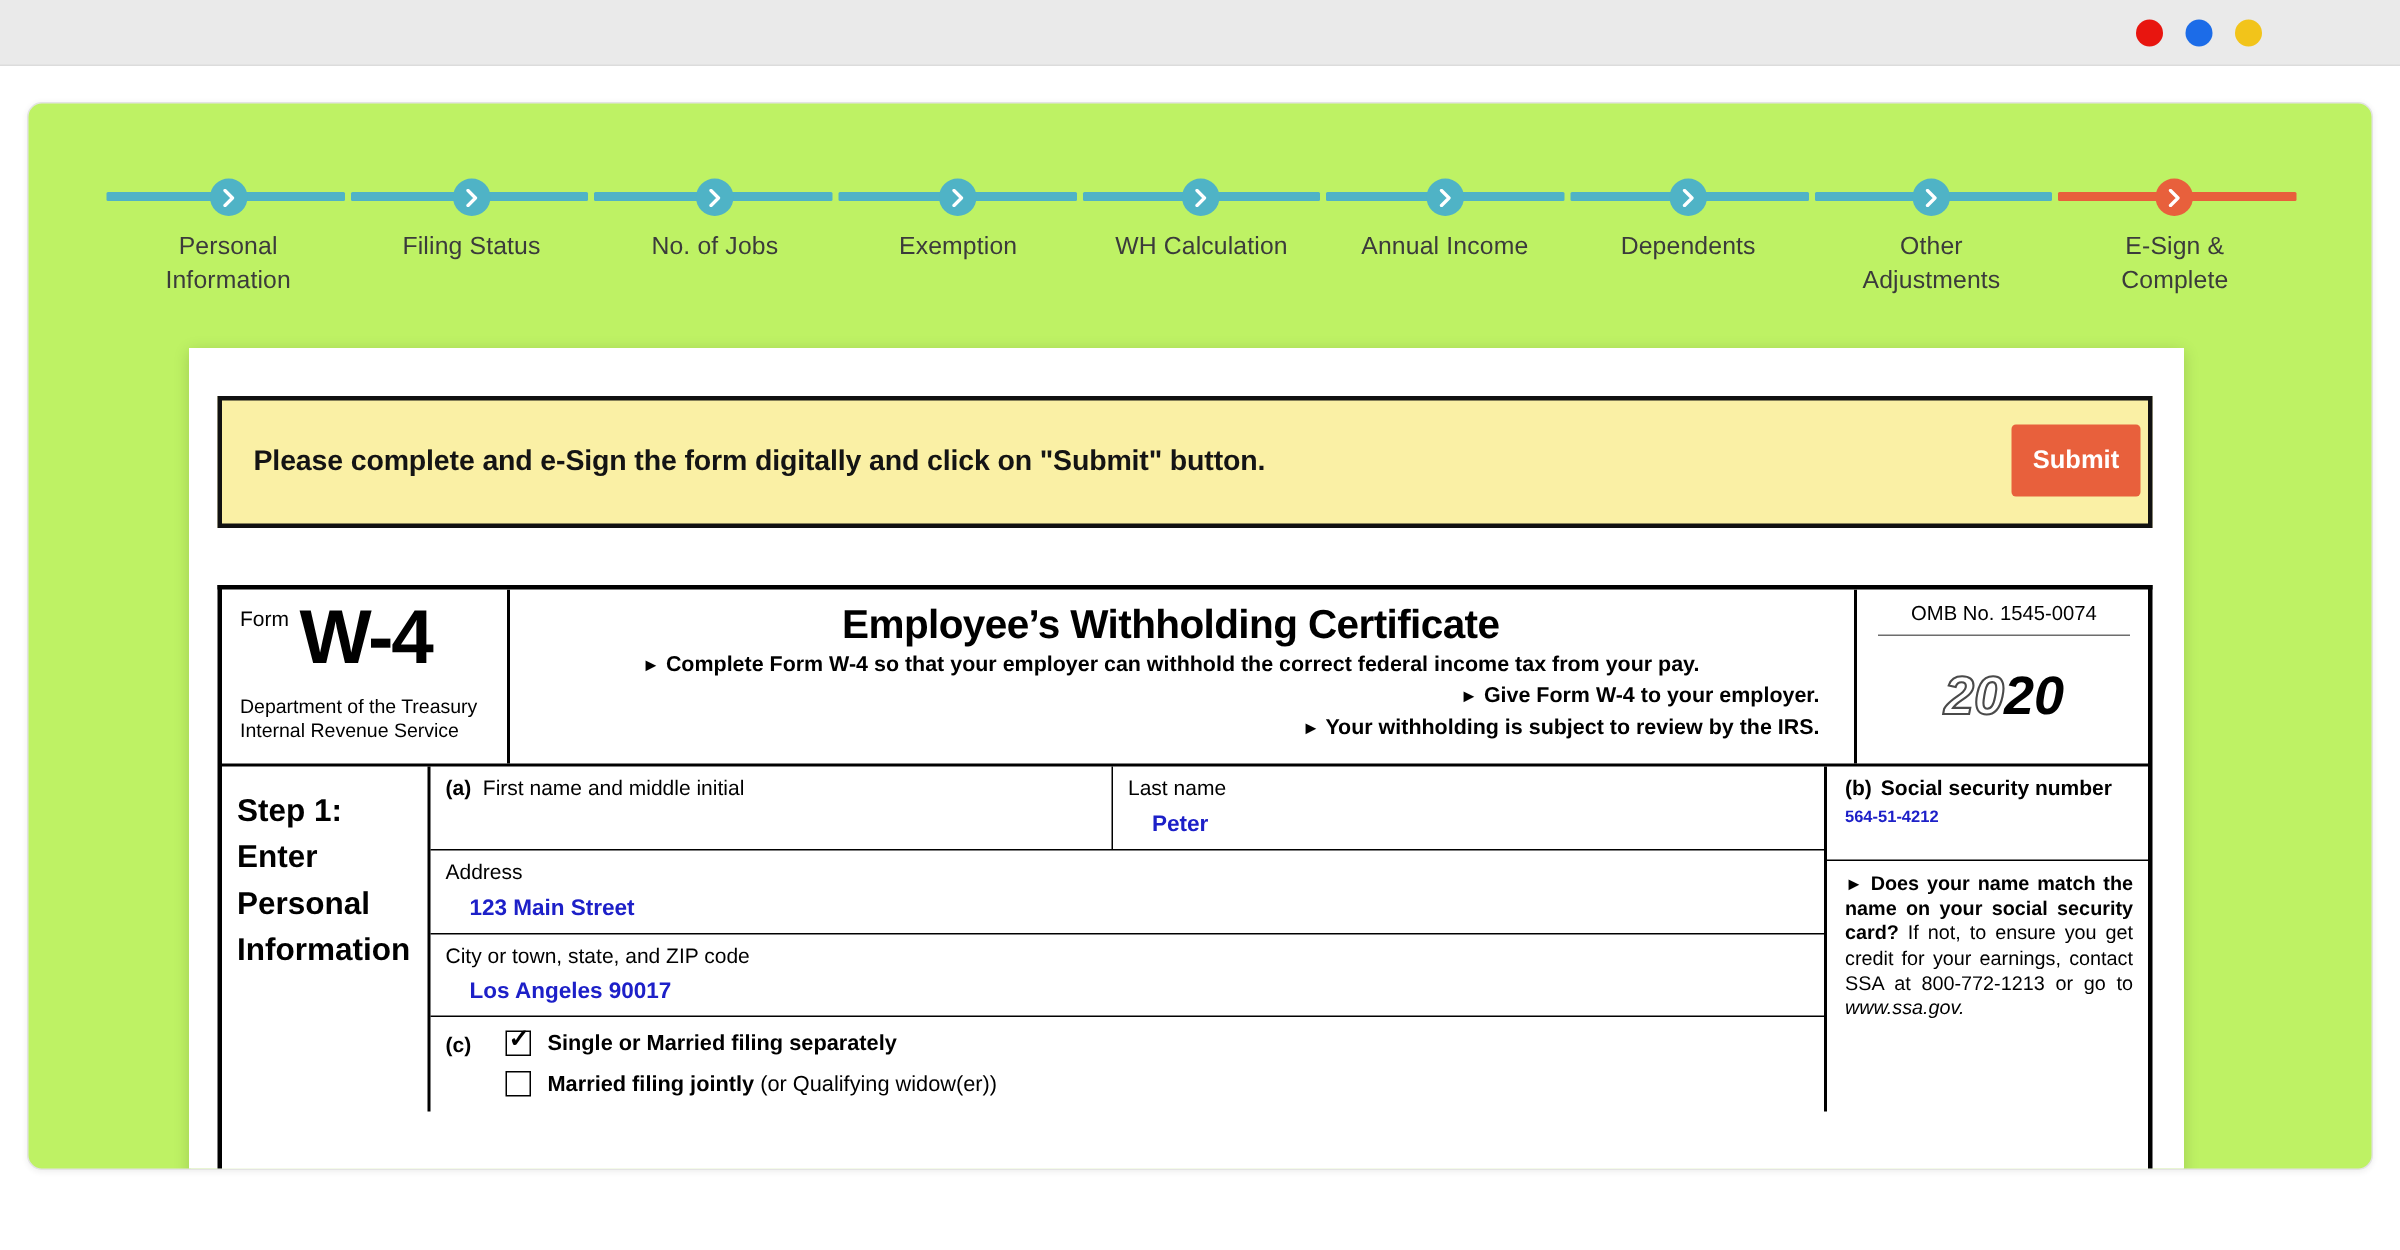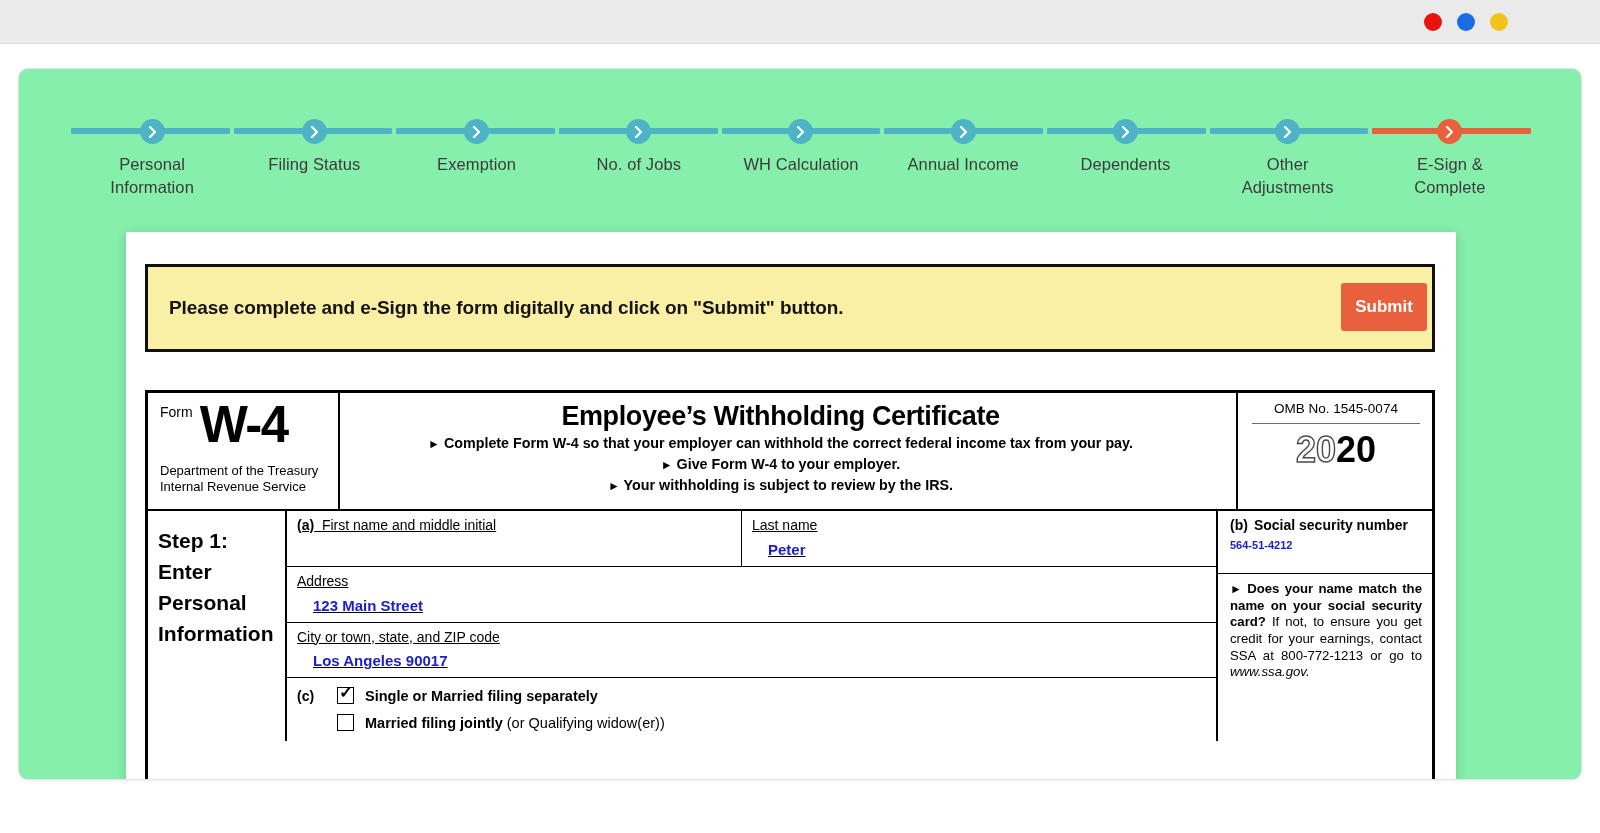--- a/index.html
+++ b/index.html
@@ -20,21 +20,21 @@
   .dots { position: absolute; right: 92px; top: 13px; display: flex; gap: 15px; }
   .dot { width: 18px; height: 18px; border-radius: 50%; }
   .dot.red { background: #e8150f; }
   .dot.blue { background: #1c6ce8; }
   .dot.yellow { background: #f2c41a; }
 
   
   .page-card {
     position: absolute; left: 18px; top: 68px;
     width: 1564px; height: 712px;
-    background: #86efac;
+    background: #bef264;
     border: 1px solid #e3e3e3;
     border-radius: 10px;
     box-shadow: 0 1px 4px rgba(0,0,0,.07);
     overflow: hidden;
   }
 
   
   .stepper {
     position: absolute; left: 52px; top: 50px;
     width: 1460px; height: 90px;
@@ -130,43 +130,43 @@
     display: flex; flex-direction: column;
   }
   .form-line { display: flex; align-items: flex-start; }
   .form-word { font-size: 14px; margin-right: 7px; margin-bottom: 9px; }
   .w4-big { font-size: 51px; font-weight: bold; line-height: .82; letter-spacing: -1.5px; }
   .dept { margin-top: 17px; font-size: 13px; line-height: 1.22; }
 
   .w4-head-mid { flex: 1; padding: 8px 23px 0 8px; text-align: center; }
   .w4-title { font-size: 27px; font-weight: bold; letter-spacing: -.4px; }
   .w4-bullet { font-size: 14.3px; font-weight: bold; line-height: 1.34; margin-top: 2px; }
-  .w4-bullet.c { text-align: center; }
+  .w4-bullet.c { text-align: right; }
   .tri { font-size: 12px; }
 
   .w4-head-right {
     width: 196px; border-left: 2px solid #000;
     padding: 8px 10px 0 12px;
     text-align: center;
   }
   .omb { font-size: 13.5px; }
   .omb-rule { height: 1px; background: #6d6d6d; margin: 7px 2px 0 2px; }
-  .year { margin-top: 8px; font-size: 36px; font-weight: bold; letter-spacing: 0px; line-height: 1; }
+  .year { margin-top: 22px; font-size: 36px; font-weight: bold; letter-spacing: 0px; line-height: 1; font-style: italic; }
   .year .hollow { color: #ffffff; -webkit-text-stroke: 1.4px #4a4a4a; }
 
   
   .w4-body { display: flex; }
   .step1-label {
     width: 139px; border-right: 2px solid #000;
     padding: 14px 0 0 10px;
     font-size: 21px; font-weight: bold; line-height: 1.48;
   }
   .fields { flex: 1; }
   .frow { display: flex; border-bottom: 1px solid #000; }
-  .fcell { padding: 6px 8px 8px 10px; text-decoration: underline; }
+  .fcell { padding: 6px 8px 8px 10px; }
   .fcell.b { border-right: 1px solid #000; }
   .flabel { font-size: 14px; line-height: 1.2; }
   .flabel b { font-weight: bold; }
   .fvalue { margin-top: 7px; margin-left: 16px; font-size: 15px; font-weight: bold; color: #1d20c8; }
   .fvalue.nm { margin-left: 21px; }
 
   .c-first { width: 455px; }
   .c-last { flex: 1; }
   .c-full { flex: 1; }
 
@@ -241,29 +241,29 @@
             </svg>
         </span>
         <span class="step-label">Filing Status</span>
       </div>
       <div class="step">
         <span class="node">
           <svg width="9" height="12" viewBox="0 0 9 12">
               <path d="M2 1 L7 6 L2 11" stroke="#fff" stroke-width="2.2" fill="none" stroke-linecap="round" stroke-linejoin="round"></path>
             </svg>
         </span>
+        <span class="step-label">No. of Jobs</span>
+      </div>
+      <div class="step">
+        <span class="node">
+          <svg width="9" height="12" viewBox="0 0 9 12">
+              <path d="M2 1 L7 6 L2 11" stroke="#fff" stroke-width="2.2" fill="none" stroke-linecap="round" stroke-linejoin="round"></path>
+            </svg>
+        </span>
         <span class="step-label">Exemption</span>
-      </div>
-      <div class="step">
-        <span class="node">
-          <svg width="9" height="12" viewBox="0 0 9 12">
-              <path d="M2 1 L7 6 L2 11" stroke="#fff" stroke-width="2.2" fill="none" stroke-linecap="round" stroke-linejoin="round"></path>
-            </svg>
-        </span>
-        <span class="step-label">No. of Jobs</span>
       </div>
       <div class="step">
         <span class="node">
           <svg width="9" height="12" viewBox="0 0 9 12">
               <path d="M2 1 L7 6 L2 11" stroke="#fff" stroke-width="2.2" fill="none" stroke-linecap="round" stroke-linejoin="round"></path>
             </svg>
         </span>
         <span class="step-label">WH Calculation</span>
       </div>
       <div class="step">

